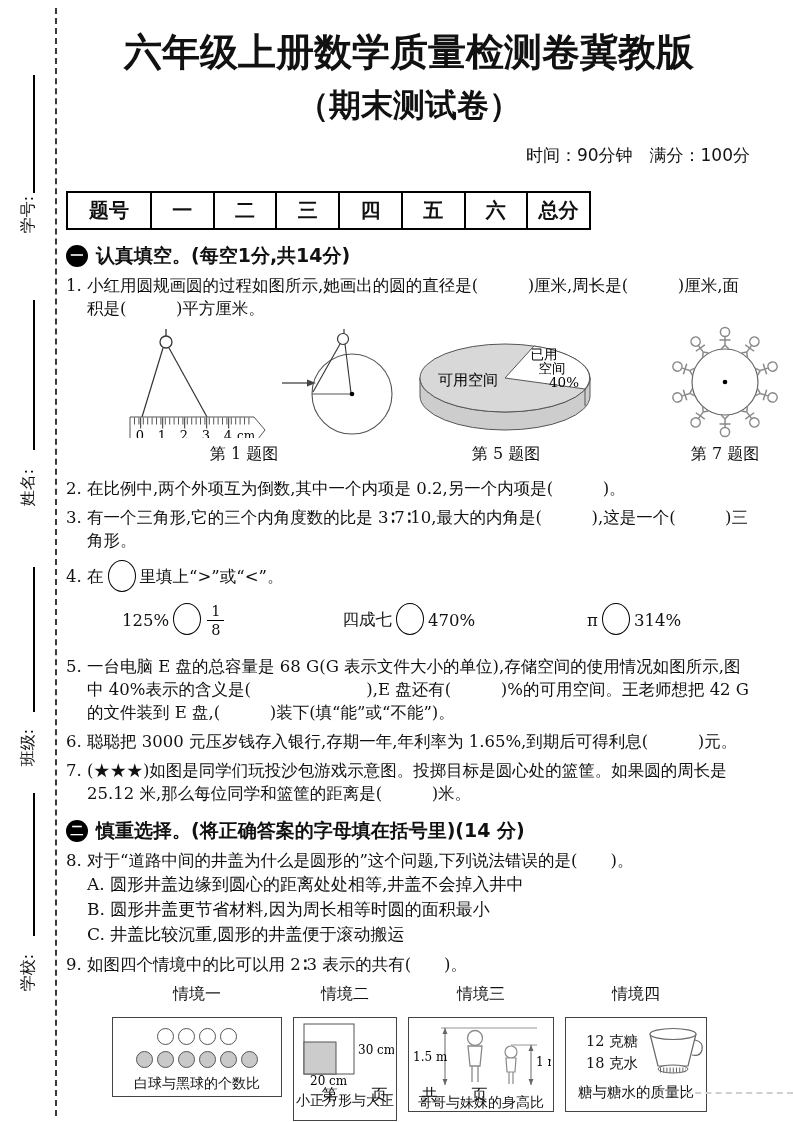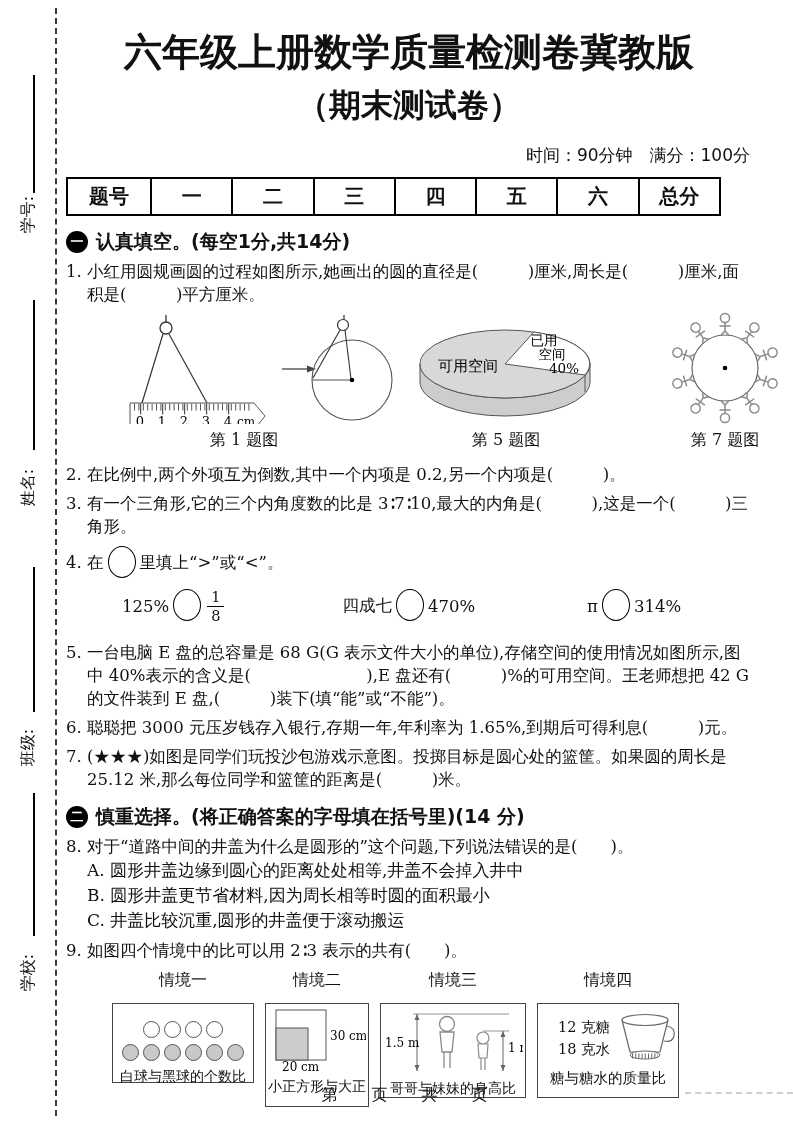--- a/index.html
+++ b/index.html
@@ -10,21 +10,21 @@
   .blankline{position:absolute;left:33px;width:2px;background:#000;}
   .side-label{position:absolute;width:80px;text-align:center;font-size:16px;
               transform:rotate(-90deg);transform-origin:center;font-family:"DejaVu Sans",sans-serif;}
   
   .main{position:absolute;left:66px;top:0;width:686px;}
   .title{margin:30px 0 0;text-align:center;font-size:38px;font-weight:bold;
          font-family:"DejaVu Sans",sans-serif;line-height:1.2;}
   .subtitle{margin:8px 0 0;text-align:center;font-size:32px;font-weight:bold;
             font-family:"DejaVu Sans",sans-serif;}
   .meta{margin:16px 2px 0 0;text-align:right;font-size:17px;font-family:"DejaVu Sans",sans-serif;}
-  table.score{border-collapse:collapse;table-layout:fixed;width:655px;margin-top:10px;}
+  table.score{border-collapse:collapse;table-layout:fixed;width:525px;margin-top:24px;}
   table.score td{border:2px solid #000;text-align:center;vertical-align:middle;
                  font-family:"DejaVu Sans",sans-serif;font-weight:bold;font-size:20px;}
   tr.score-head td{height:33px;}
   tr.score-row td{height:40px;}
   .sec-head{display:flex;align-items:center;gap:8px;margin-top:13px;}
   .sec-icon{width:22px;height:22px;min-width:22px;background:#000;border-radius:50%;color:#fff;
             display:flex;align-items:center;justify-content:center;font-size:13px;font-weight:bold;
             font-family:"DejaVu Sans",sans-serif;}
   .sec-title{font-size:19px;font-weight:bold;font-family:"DejaVu Sans",sans-serif;}
   .q{font-size:16.5px;line-height:23px;margin-top:6px;padding-left:21px;text-indent:-21px;}
@@ -43,21 +43,21 @@
   .cmp2{margin-left:118px;} .cmp3{margin-left:112px;}
   .frac{display:inline-flex;flex-direction:column;align-items:center;line-height:1;
         font-size:14.5px;margin-left:2px;}
   .frac-num{border-bottom:1.3px solid #000;padding:1px 4px 2px;}
   .frac-den{padding-top:2px;}
   
   .scen-row{display:flex;align-items:flex-start;gap:11px;margin:8px 0 0 46px;}
   .scen{text-align:center;}
   .scen-title{font-size:16px;margin-bottom:12px;}
   .scen-box{border:1.3px solid #444;background:#fff;box-sizing:border-box;}
-  .box1{width:142px;height:80px;padding-top:16px;}
+  .box1{width:170px;height:80px;padding-top:9px;}
   .ball{display:inline-block;width:15px;height:15px;border:1px solid #555;border-radius:50%;margin:1px 2px;}
   .ball-white{background:#fff;} .ball-gray{background:#c9c9c9;}
   .scen-cap{font-size:14px;margin-top:2px;line-height:17px;}
   .box2{width:104px;height:104px;padding-top:4px;}
   .box3{width:146px;height:95px;padding-top:4px;}
   .box4{width:142px;height:95px;padding-top:6px;}
   .cup-row{display:flex;align-items:center;justify-content:flex-end;gap:6px;}
   .cup-text{font-size:14.5px;line-height:22px;text-align:left;}
   .footer{position:absolute;left:66px;width:686px;bottom:16px;text-align:center;
           font-size:16px;letter-spacing:9px;font-family:"DejaVu Sans",sans-serif;}

